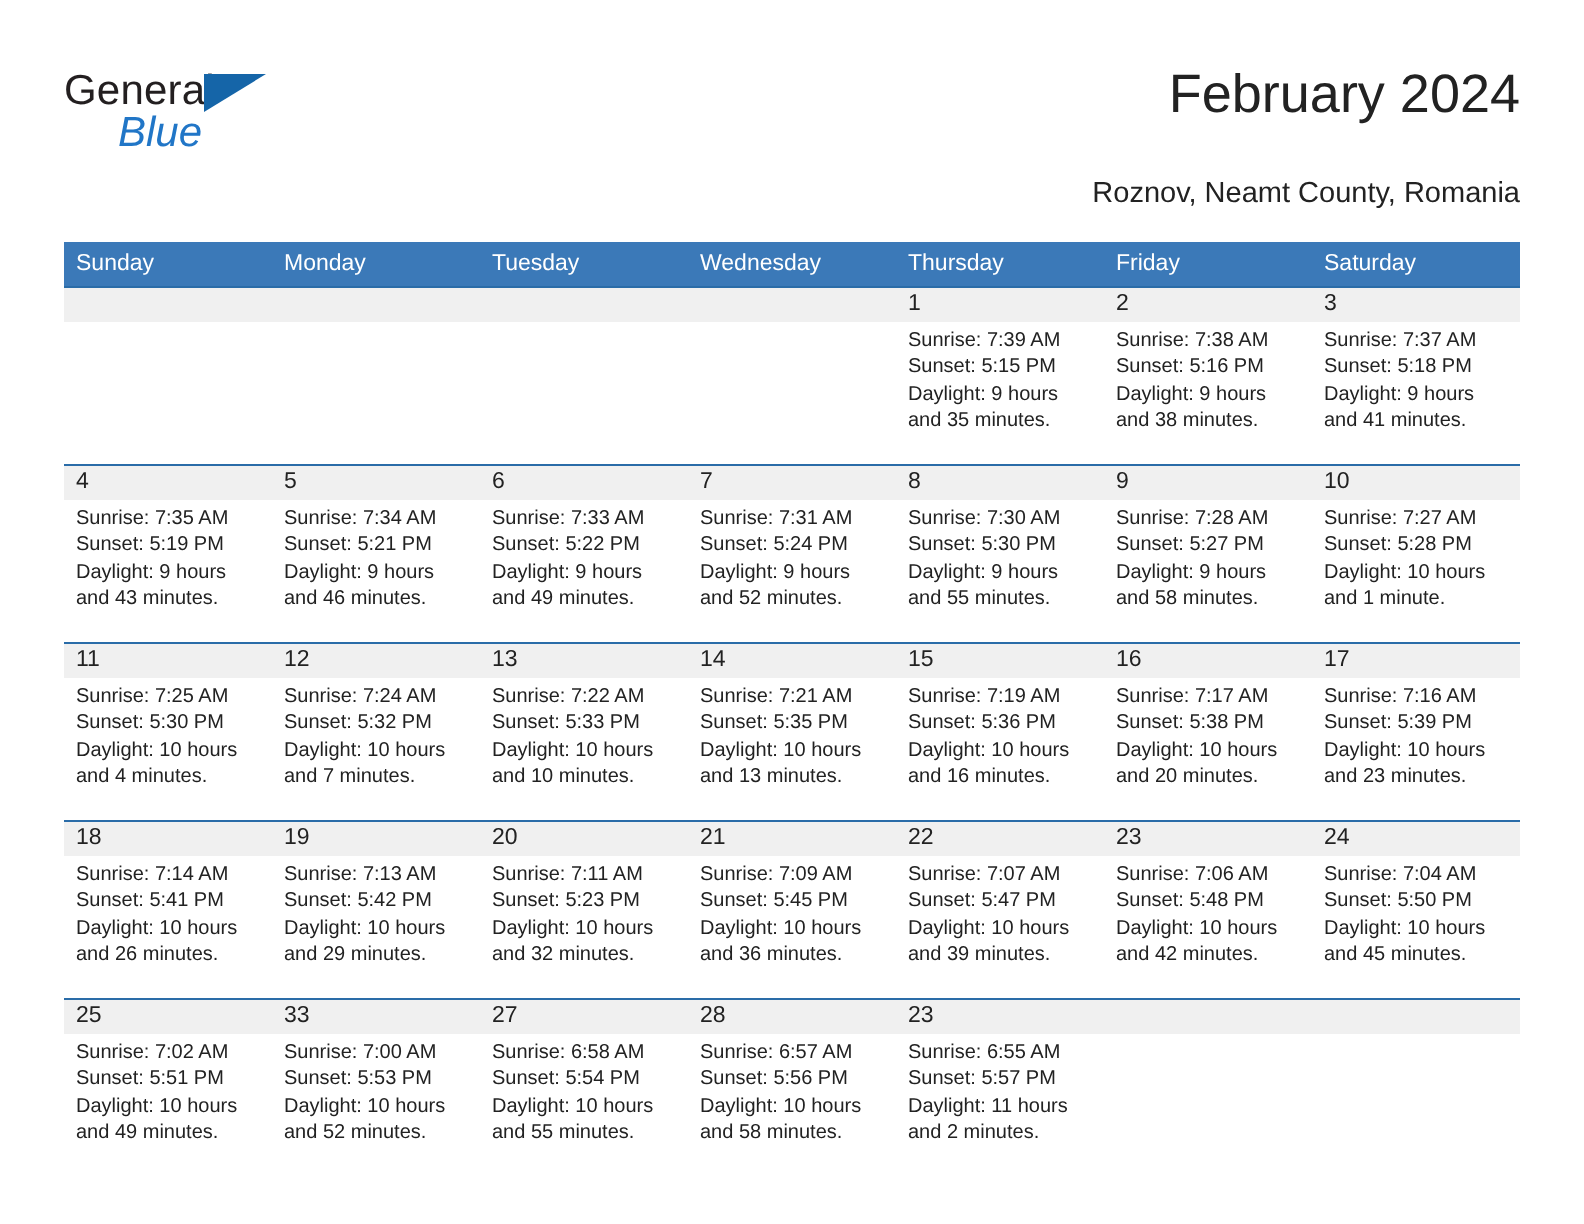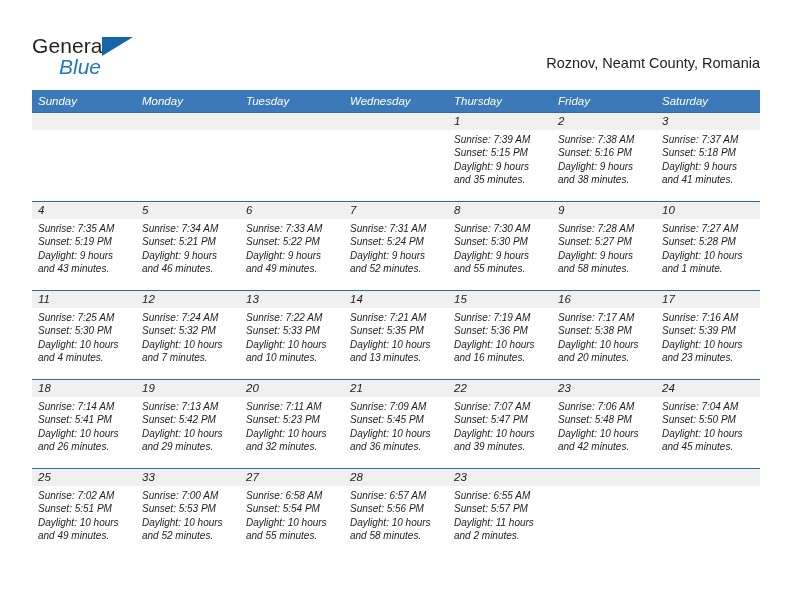--- a/index.html
+++ b/index.html
@@ -83,25 +83,24 @@
     color: #222222;
     line-height: 22px;
     margin-top: 22px;
     white-space: nowrap;
   }
 
   
   .calendar {
     position: absolute;
     left: 32px;
-    top: 90px;
+    top: 121px;
     width: 728px;
     border-collapse: collapse;
     table-layout: fixed;
-    font-style: italic;
   }
   .calendar th {
     background: #3b79b8;
     color: #ffffff;
     font-weight: normal;
     font-size: 11.5px;
     text-align: left;
     padding: 5px 0 5px 6px;
     height: 11px;
     border: none;
@@ -146,20 +145,21 @@
 
   <div class="header">
 
     <div class="brand">
       <span class="brand-general">General</span>
       <span class="brand-flag"></span>
       <span class="brand-blue">Blue</span>
     </div>
 
     <div class="title-wrap">
+      <div class="cal-title">February 2024</div>
       <div class="cal-subtitle">Roznov, Neamt County, Romania</div>
     </div>
 
   </div>
 
   <table class="calendar">
     <thead>
       <tr id="weekday-header-row">
           <th>Sunday</th>
           <th>Monday</th>

